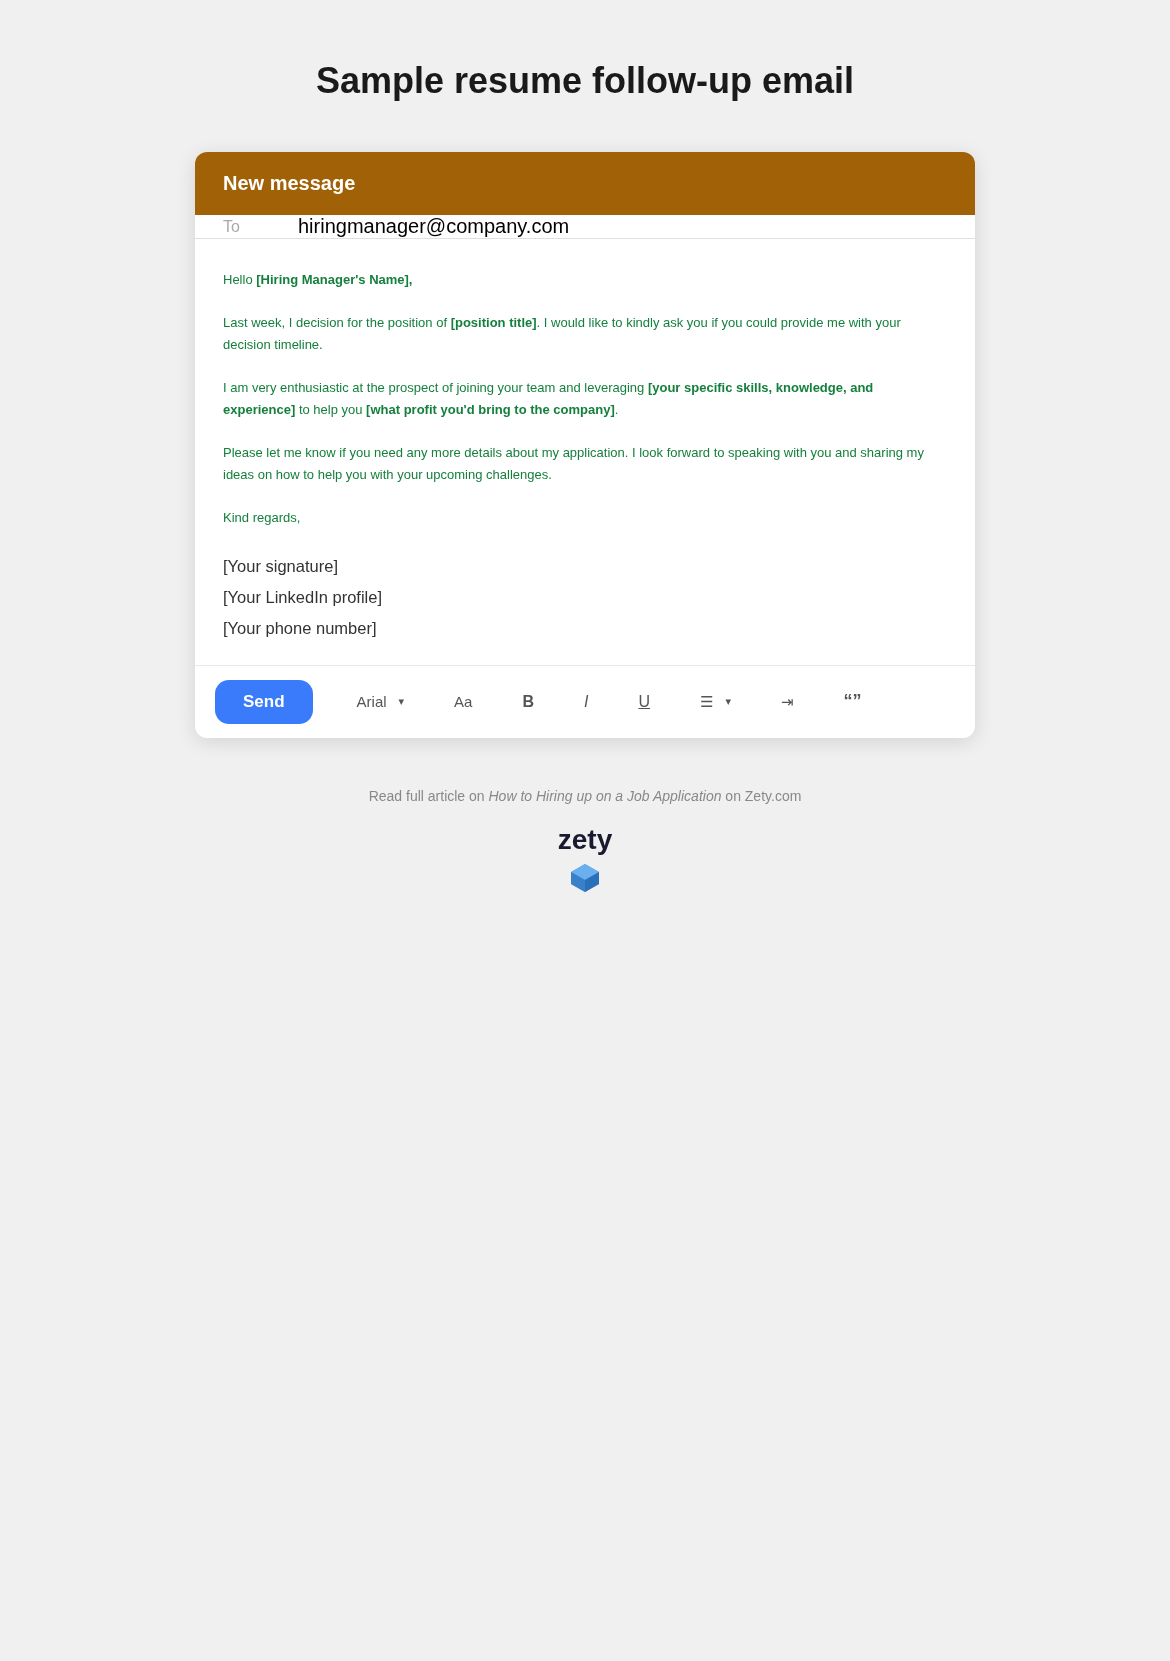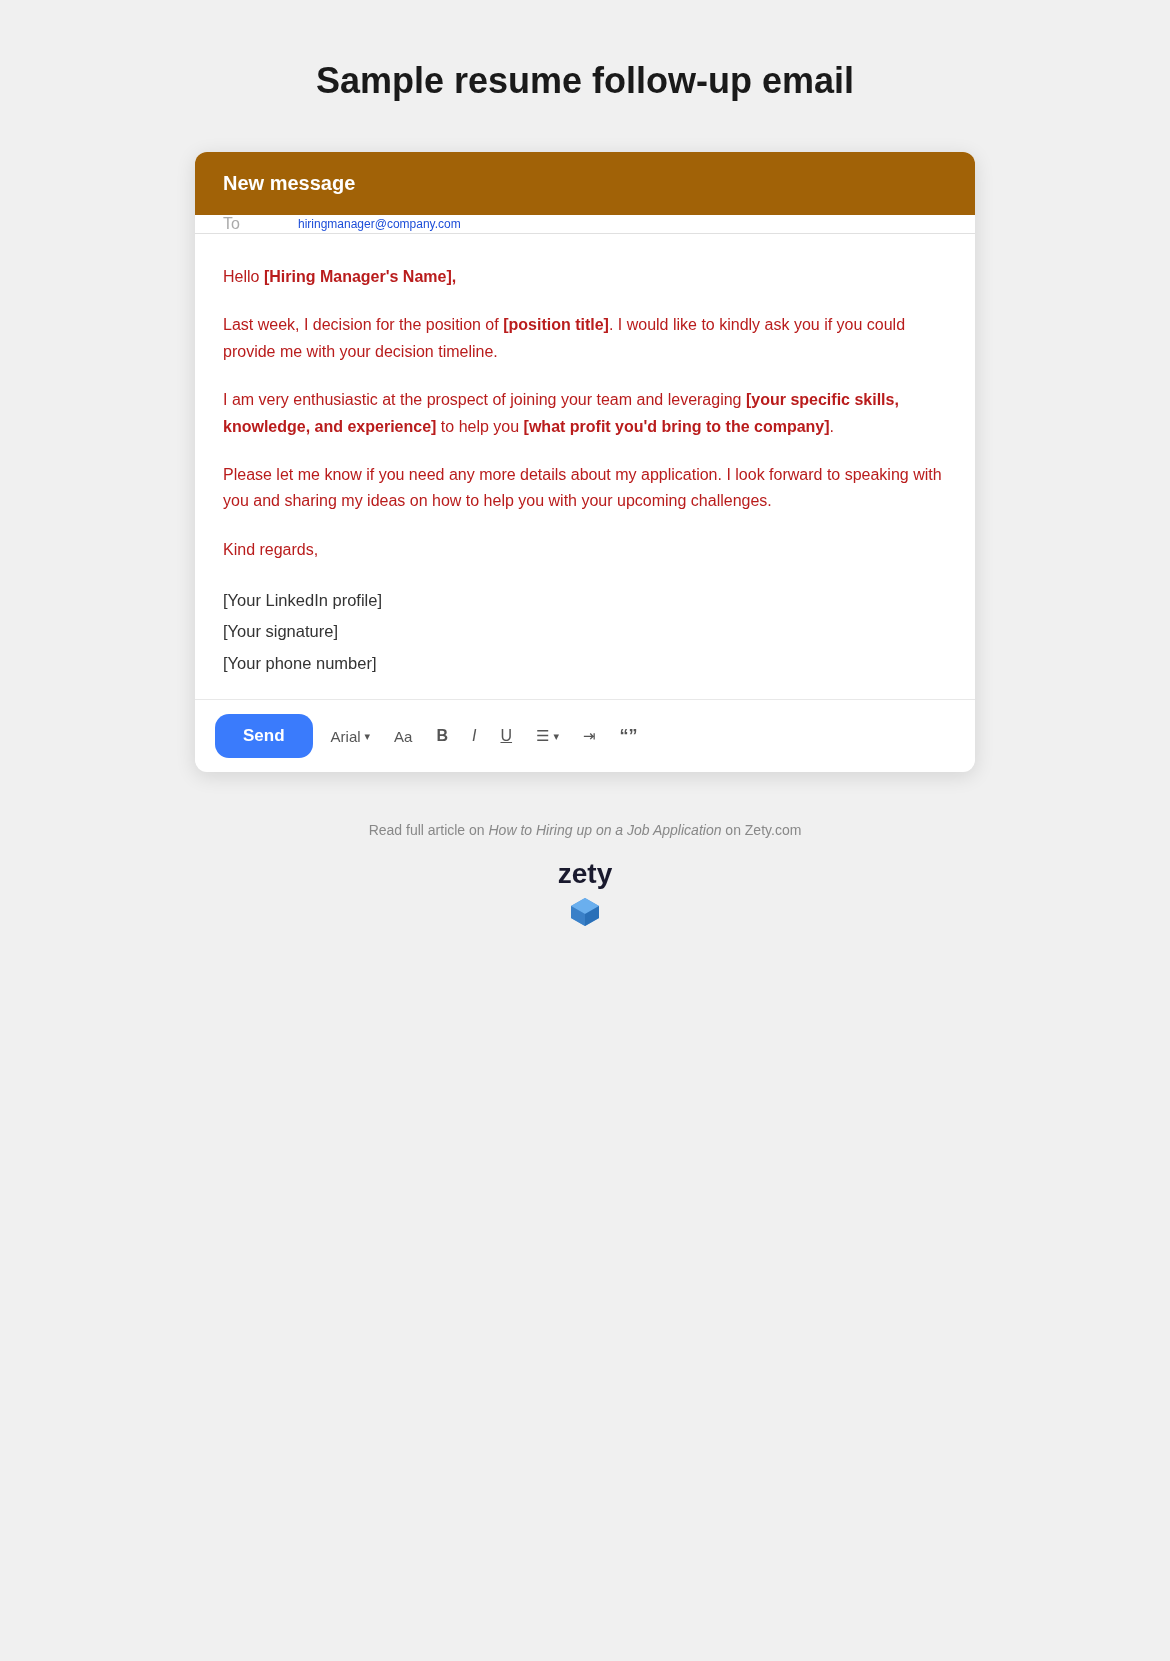--- a/index.html
+++ b/index.html
@@ -54,31 +54,31 @@
       border-bottom: 1px solid #e0e0e0;
     }
 
     .email-field-label {
       color: #aaaaaa;
       font-size: 16px;
       min-width: 75px;
     }
 
     .email-field-value {
-      color: #1d4ed8;
-      font-size: 12px;
+      color: #000000;
+      font-size: 20px;
     }
 
     .email-body {
       padding: 30px 28px 20px;
     }
 
     .email-paragraph {
-      color: #b91c1c;
-      font-size: 16px;
+      color: #15803d;
+      font-size: 13px;
       line-height: 1.65;
       margin-bottom: 22px;
     }
 
     .email-paragraph:last-child {
       margin-bottom: 0;
     }
 
     .bold-placeholder {
       font-weight: 700;
@@ -103,22 +103,23 @@
       font-weight: 600;
       cursor: pointer;
     }
 
     .toolbar-item {
       color: #555555;
       font-size: 15px;
       cursor: pointer;
       display: flex;
       align-items: center;
-      gap: 4px;
+      gap: 12px;
       padding: 4px 6px;
+      margin-left: 26px;
     }
 
     .toolbar-item.bold-item {
       font-weight: 700;
       font-size: 16px;
     }
 
     .toolbar-item.italic-item {
       font-style: italic;
       font-size: 16px;
@@ -209,22 +210,22 @@
 
     <p class="email-paragraph">
       <span>I am very enthusiastic at the prospect of joining your team and leveraging </span><span class="bold-placeholder">[your specific skills, knowledge, and experience]</span><span> to help you </span><span class="bold-placeholder">[what profit you'd bring to the company]</span><span>.</span>
     </p>
 
     <p class="email-paragraph">Please let me know if you need any more details about my application. I look forward to speaking with you and sharing my ideas on how to help you with your upcoming challenges.</p>
 
     <p class="email-paragraph">Kind regards,</p>
 
     <div class="signature-block">
+      <div class="signature-line">[Your signature]</div>
       <div class="signature-line">[Your LinkedIn profile]</div>
-      <div class="signature-line">[Your signature]</div>
       <div class="signature-line">[Your phone number]</div>
     </div>
 
   </div>
 
   <div class="email-toolbar">
 
     <button class="send-button">Send</button>
 
     <div class="toolbar-item">

